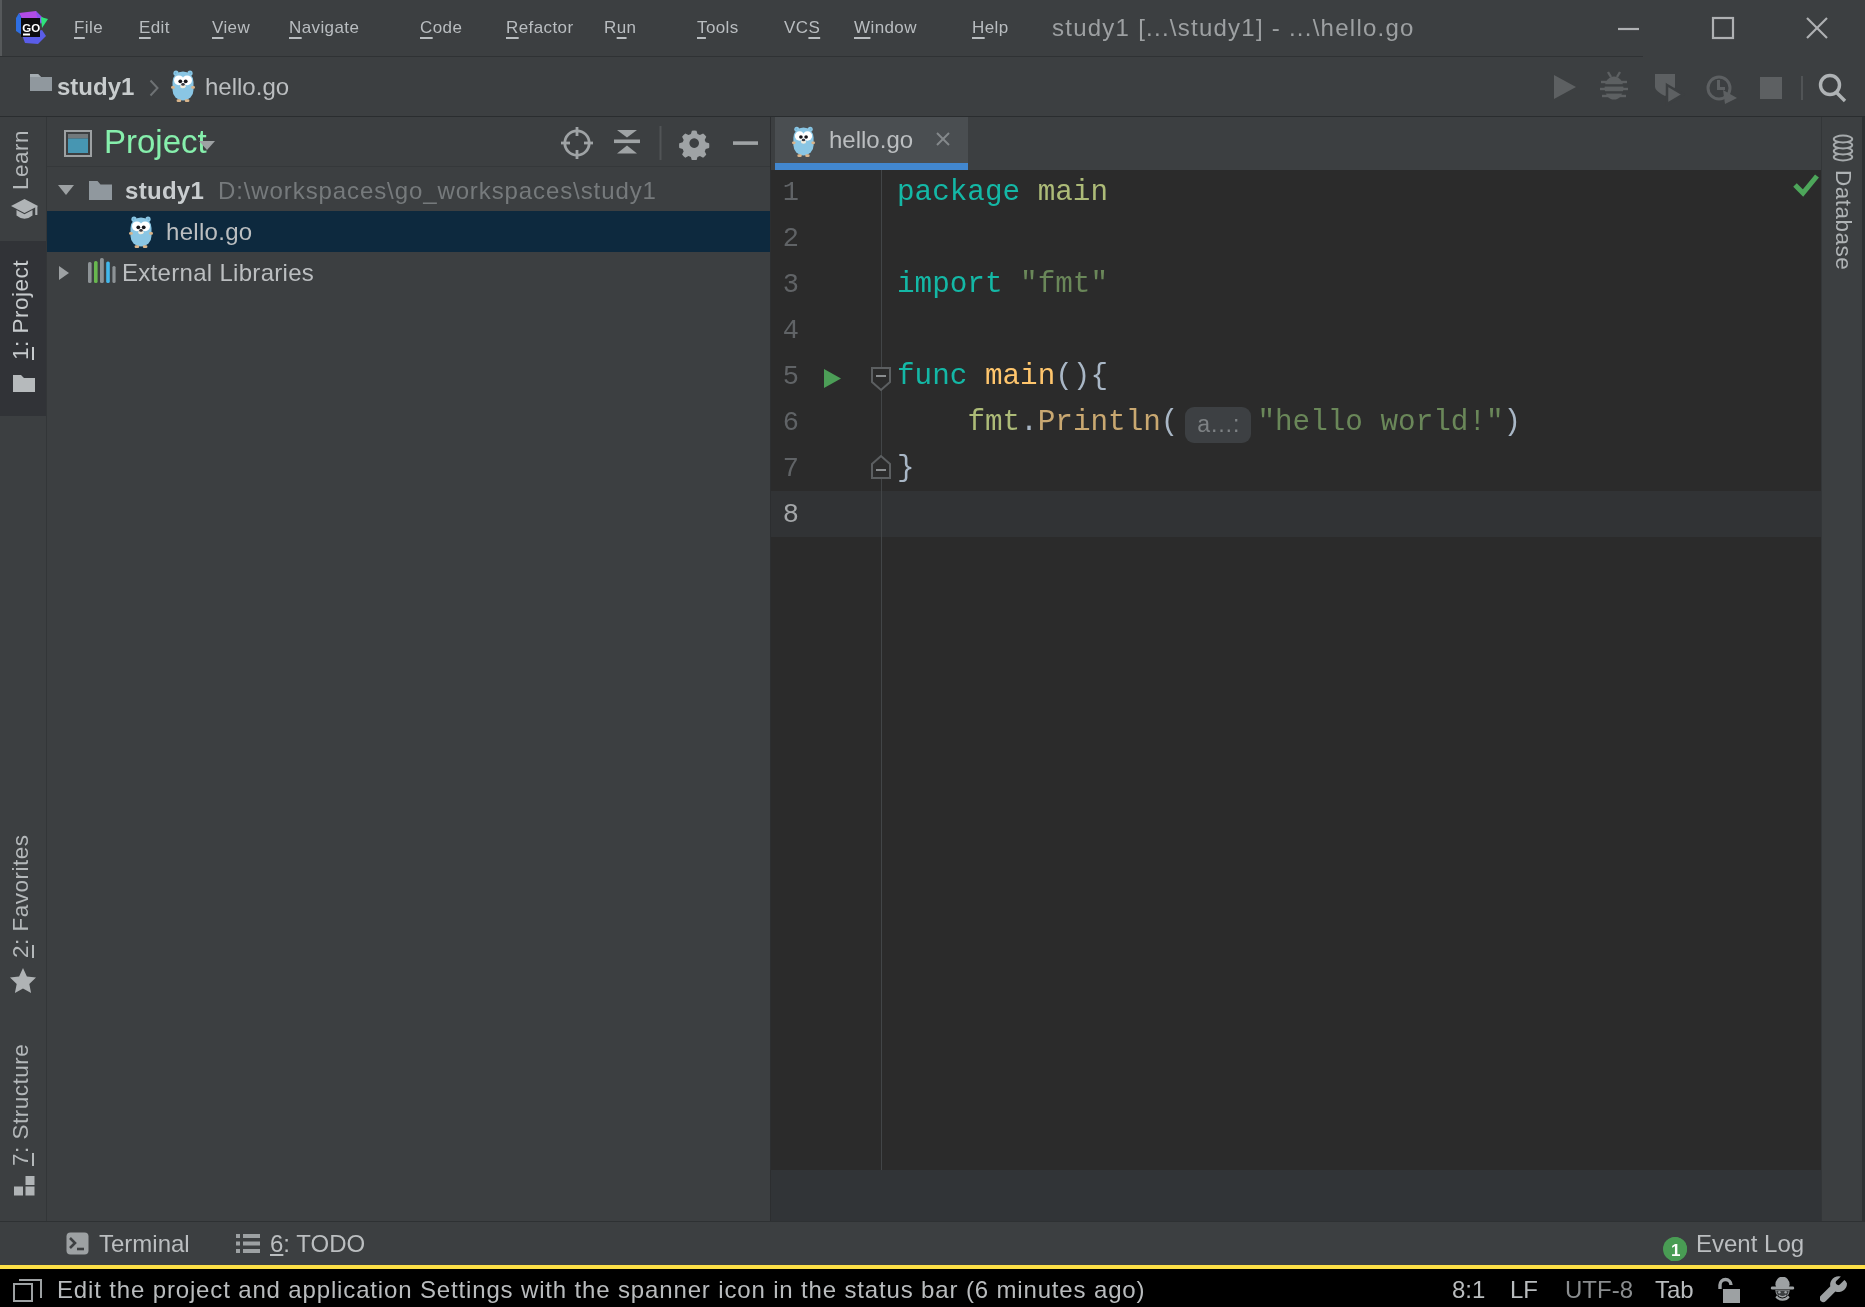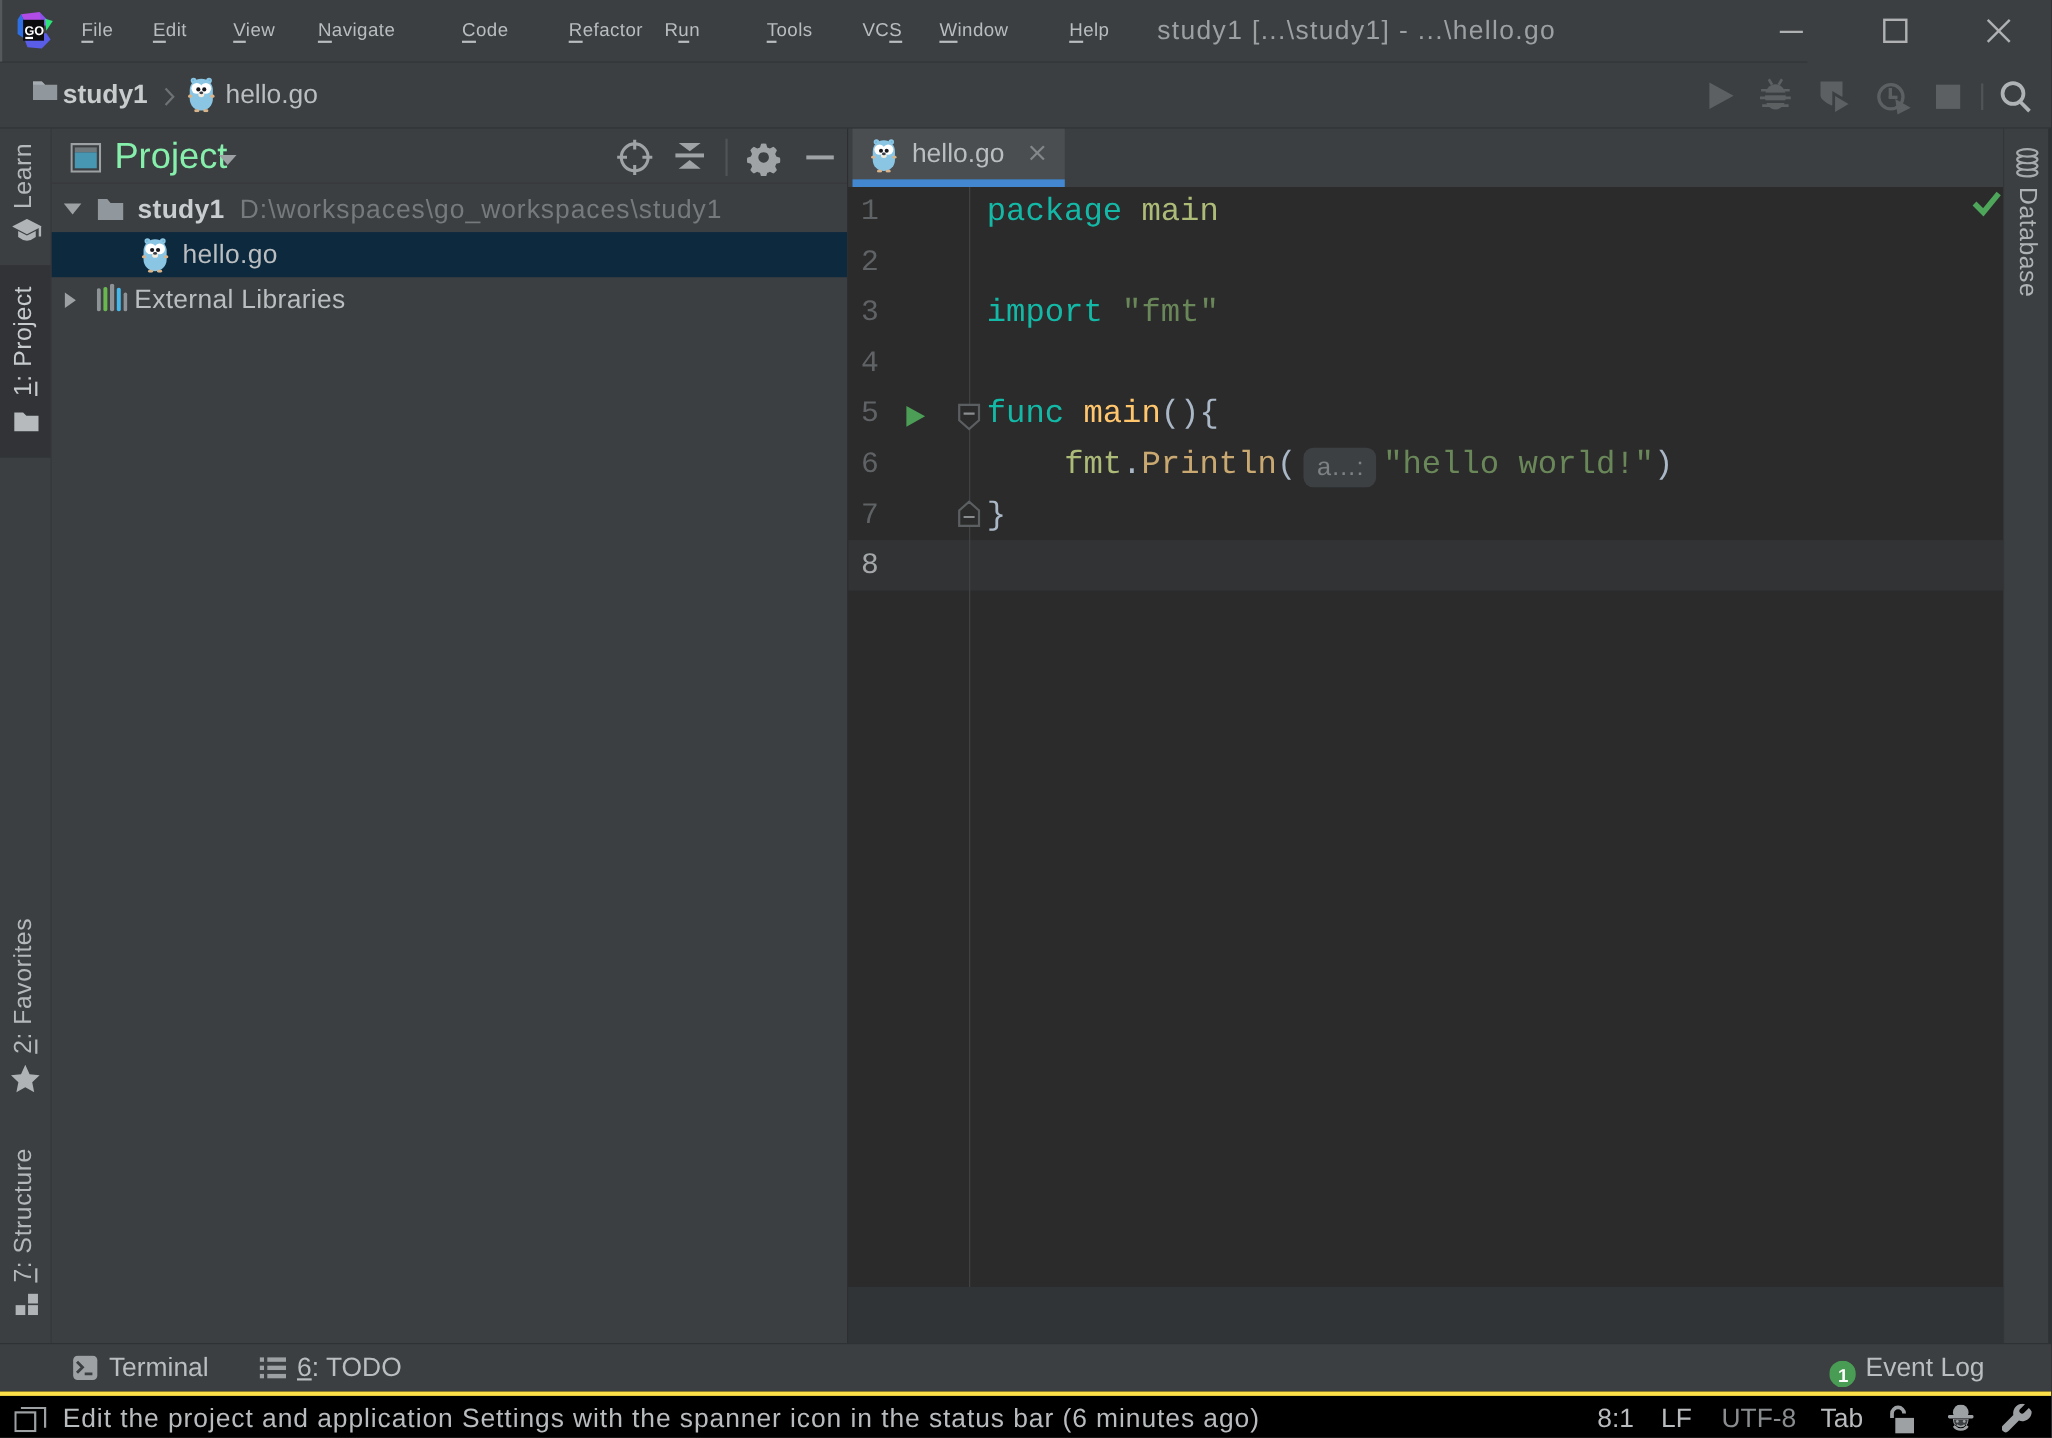--- a/index.html
+++ b/index.html
@@ -77,21 +77,21 @@
       <polygon points="7,25 27,20 31,26 23,34 10,33" fill="#5a5de8"></polygon>
       <rect x="6" y="8" width="19" height="19" fill="#0c0c0e"></rect>
       <text x="7.2" y="21.5" font-family="Liberation Sans,sans-serif" font-size="11.5" font-weight="bold" fill="#ffffff">GO</text>
       <rect x="8" y="23.5" width="7" height="2" fill="#ffffff"></rect>
     </svg>
     <div class="menu" style="left:74px"><u>F</u>ile</div>
     <div class="menu" style="left:139px"><u>E</u>dit</div>
     <div class="menu" style="left:212px"><u>V</u>iew</div>
     <div class="menu" style="left:289px"><u>N</u>avigate</div>
     <div class="menu" style="left:420px"><u>C</u>ode</div>
-    <div class="menu" style="left:517px"><u>R</u>efactor</div>
+    <div class="menu" style="left:506px"><u>R</u>efactor</div>
     <div class="menu" style="left:604px">R<u>u</u>n</div>
     <div class="menu" style="left:697px"><u>T</u>ools</div>
     <div class="menu" style="left:784px">VC<u>S</u></div>
     <div class="menu" style="left:854px"><u>W</u>indow</div>
     <div class="menu" style="left:972px"><u>H</u>elp</div>
     <div id="wtitle">study1 [...\study1] - ...\hello.go</div>
     <svg class="abs" style="left:1615px;top:0" width="250px" height="56" viewBox="0 0 250 56">
       <g stroke="#afb1b3" stroke-width="2.2" fill="none">
         <line x1="3" y1="29" x2="24" y2="29"></line>
         <rect x="98" y="18" width="20" height="20"></rect>

